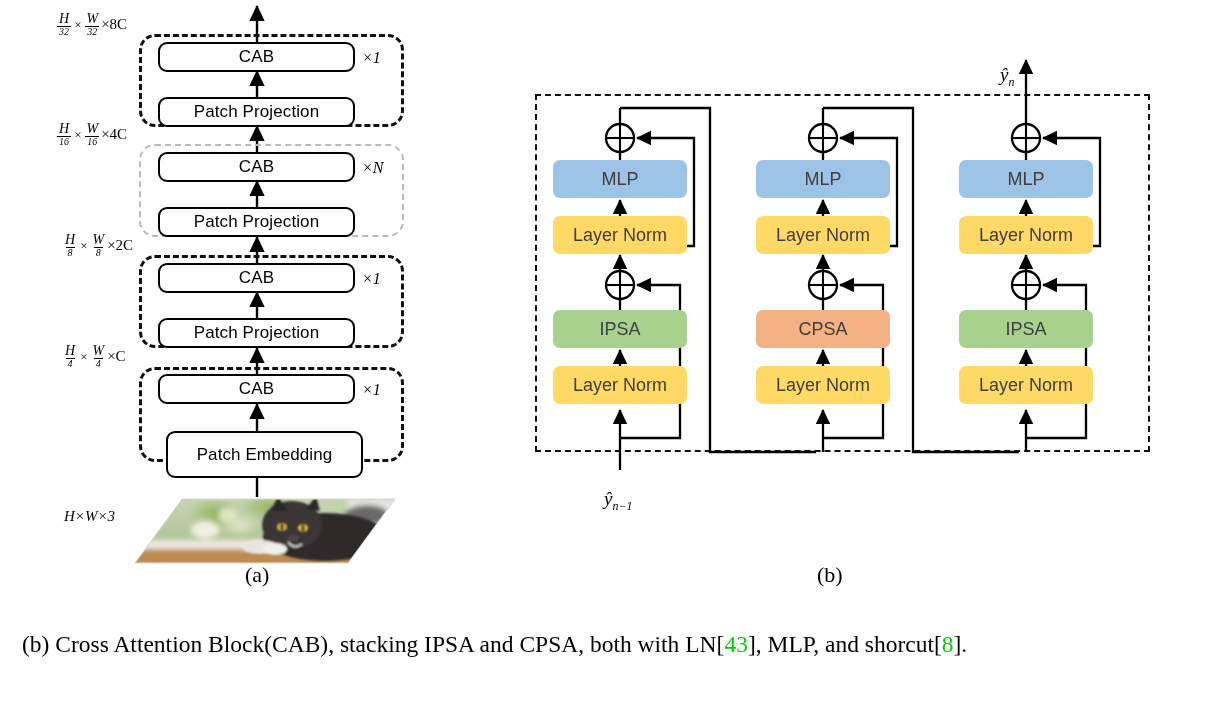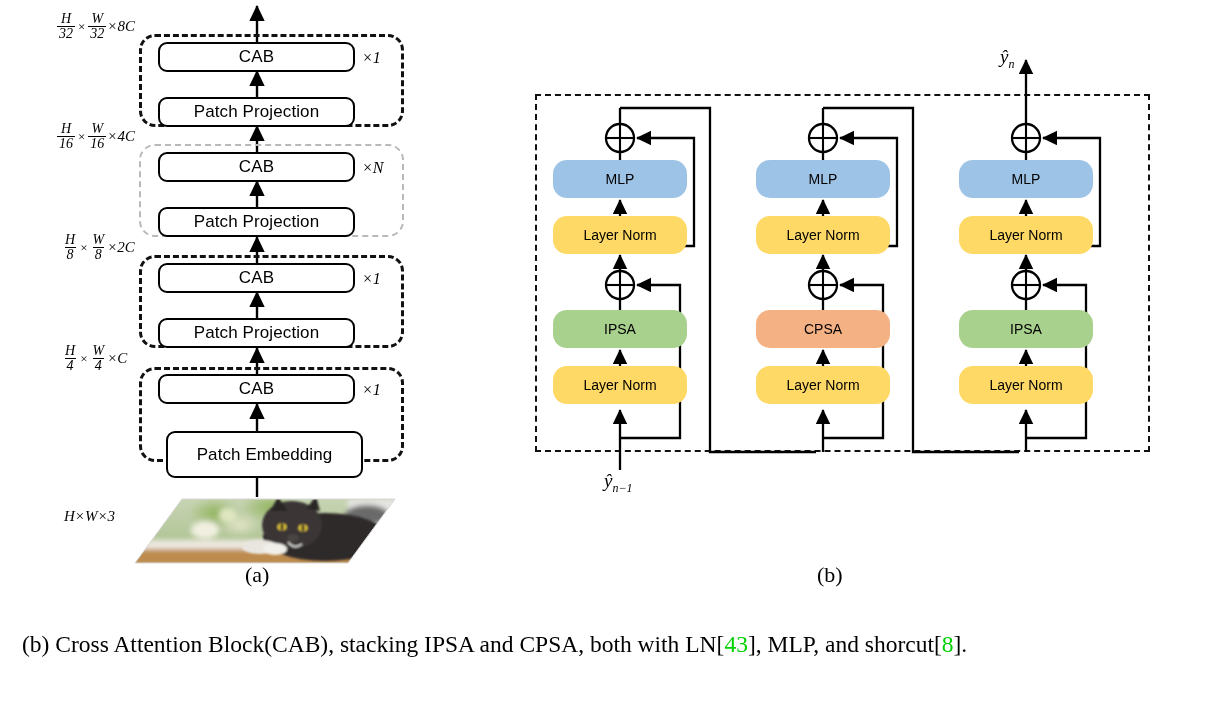--- a/index.html
+++ b/index.html
@@ -61,40 +61,40 @@
     white-space: nowrap;
   }
   .frac {
     display: inline-flex; flex-direction: column; align-items: center;
     font-style: italic;
     line-height: 1.02;
     margin: 0 1px;
     vertical-align: middle;
   }
   .frac .num { padding: 0 2px 0px 2px; font-size: 14px;}
-  .frac .den { padding: 0px 2px 0 2px; border-top: 1.3px solid #000; font-size: 14px;}
+  .frac .den { padding: 0px 2px 0 2px; border-top: 1.3px solid #000; font-size: 10px;}
   .times { font-style: normal; margin: 0 2px; font-size: 13px;}
-  .dimtail { font-style: italic; font-size: 15px; }
+  .dimtail { font-size: 15px; }
 
   .dim-plain {
     position: absolute;
     font-family: "Liberation Serif", serif;
     font-style: italic;
     font-size: 15px;
     white-space: nowrap;
   }
 
   
   .box-b {
     position: absolute;
-    border-radius: 14px;
+    border-radius: 7px;
     display: flex; align-items: center; justify-content: center;
     font-family: "Liberation Sans", sans-serif;
-    font-size: 14px;
-    color: #000000;
+    font-size: 18px;
+    color: #404040;
     box-sizing: border-box;
   }
 
   
   .subcap {
     position: absolute;
     font-family: "Liberation Serif", serif;
     font-size: 22px;
     color: #000;
   }
@@ -121,20 +121,21 @@
     white-space: nowrap;
   }
 
   
   .math-label {
     position: absolute;
     font-family: "Liberation Serif", serif;
     font-size: 19px;
     font-style: italic;
     white-space: nowrap;
+    margin-top: 18px;
   }
   .math-label sub { font-size: 12px; font-style: italic; }
 
   svg { position: absolute; left: 0; top: 0; overflow: visible; }
 </style>
 </head>
 <body>
 
 <div id="figure-root">
 

